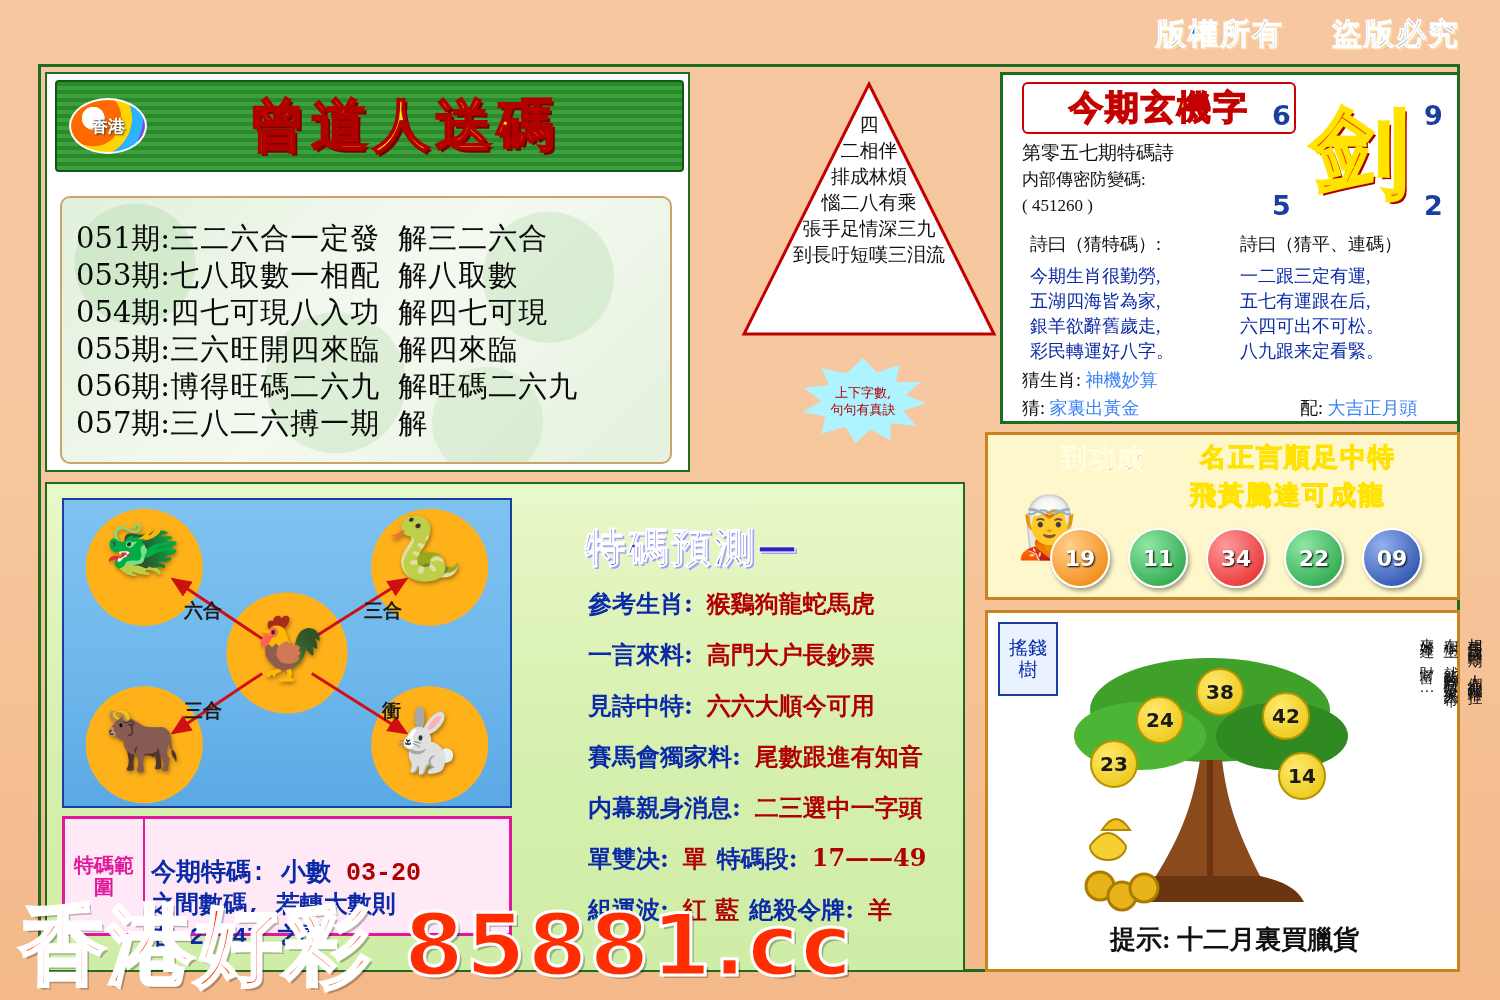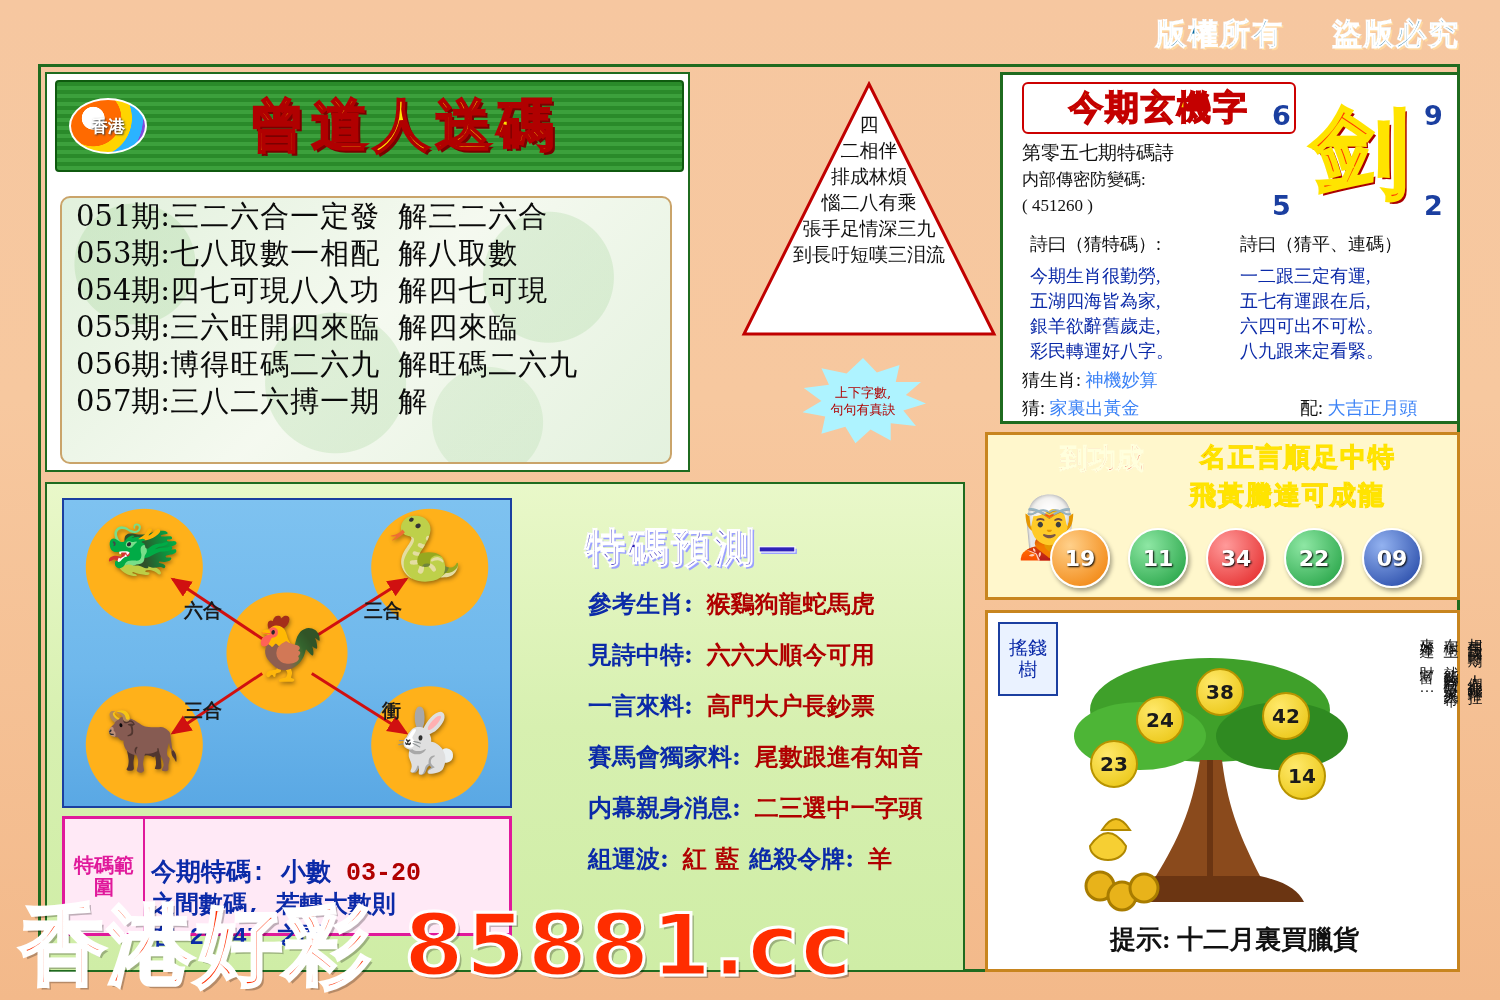--- a/index.html
+++ b/index.html
@@ -46,21 +46,21 @@
     color:#ffe400;-webkit-text-stroke:2px #b00000;
     text-shadow:3px 3px 0 #7a0000;
     padding-right:20px;
   }
   .list-box{
     position:absolute;left:60px;top:196px;width:612px;height:268px;
     border:2px solid #caa46a;border-radius:10px;
     background:
       linear-gradient(135deg,rgba(210,235,205,.55) 0%,rgba(245,250,240,.55) 50%,rgba(214,236,208,.55) 100%),
       #f4f8ef;
-    box-sizing:border-box;padding:0 14px;overflow:hidden;
+    box-sizing:border-box;padding:22px 14px;overflow:hidden;
   }
   .list-box::before{
     content:"";position:absolute;inset:0;
     background:
       radial-gradient(circle at 12% 25%,rgba(170,215,160,.35) 0 60px,transparent 61px),
       radial-gradient(circle at 45% 70%,rgba(170,215,160,.30) 0 70px,transparent 71px),
       radial-gradient(circle at 80% 30%,rgba(170,215,160,.30) 0 65px,transparent 66px),
       radial-gradient(circle at 70% 85%,rgba(170,215,160,.25) 0 55px,transparent 56px);
     pointer-events:none;
   }
@@ -316,34 +316,40 @@
   </div>
 
   <div class="pred-title">特碼預測—</div>
 
   <div class="pred-rows">
     <div class="pred-row">
       <span class="pred-k">參考生肖:</span>
       <span class="pred-v">猴鷄狗龍蛇馬虎</span>
     </div>
     <div class="pred-row">
+      <span class="pred-k">一言來料:</span>
+      <span class="pred-v">高門大户長鈔票</span>
+    </div>
+    <div class="pred-row">
       <span class="pred-k">見詩中特:</span>
       <span class="pred-v">六六大順今可用</span>
     </div>
     <div class="pred-row">
-      <span class="pred-k">一言來料:</span>
-      <span class="pred-v">高門大户長鈔票</span>
-    </div>
-    <div class="pred-row">
       <span class="pred-k">賽馬會獨家料:</span>
       <span class="pred-v">尾數跟進有知音</span>
     </div>
     <div class="pred-row">
       <span class="pred-k">内幕親身消息:</span>
       <span class="pred-v">二三選中一字頭</span>
+    </div>
+    <div class="pred-row">
+      <span class="pred-k">單雙决:</span>
+      <span class="pred-v">單</span>
+      <span class="pred-v2">特碼段:</span>
+      <span class="pred-v">17——49</span>
     </div>
     <div class="pred-row">
       <span class="pred-k">組運波:</span>
       <span class="pred-v">紅 藍</span>
       <span class="pred-v2">絶殺令牌:</span>
       <span class="pred-v">羊</span>
     </div>
   </div>
 
   <div class="pink-box">

